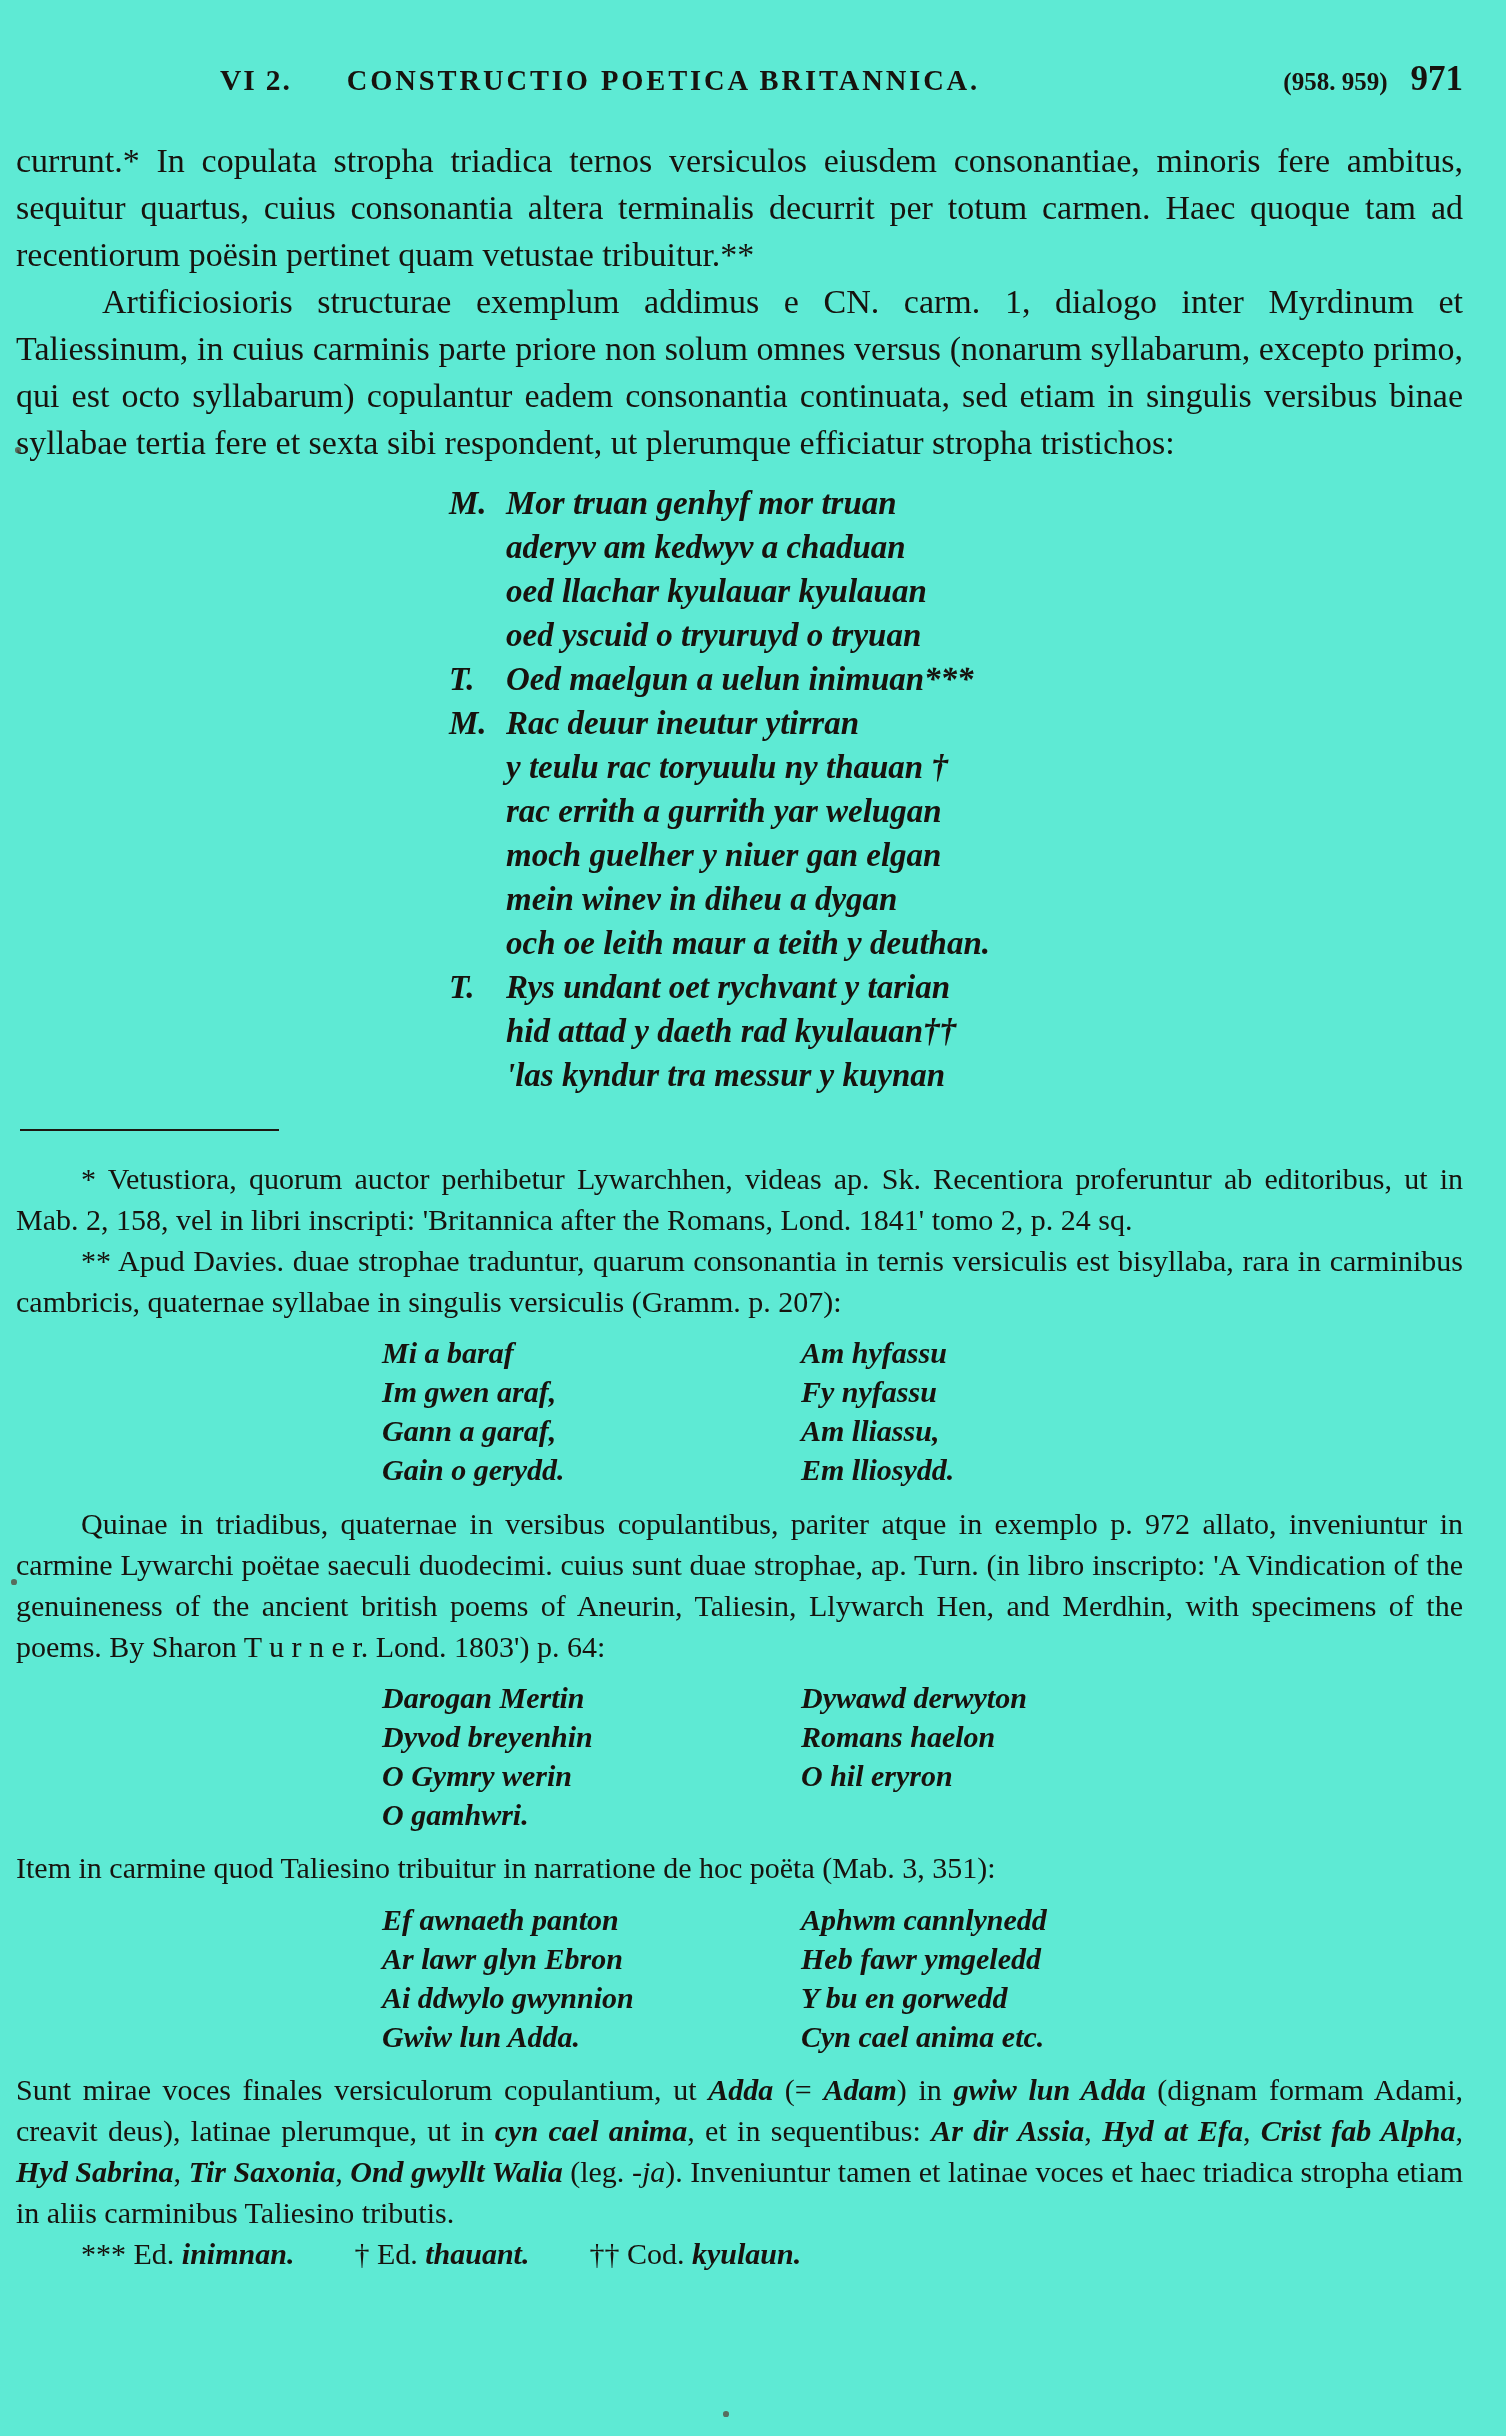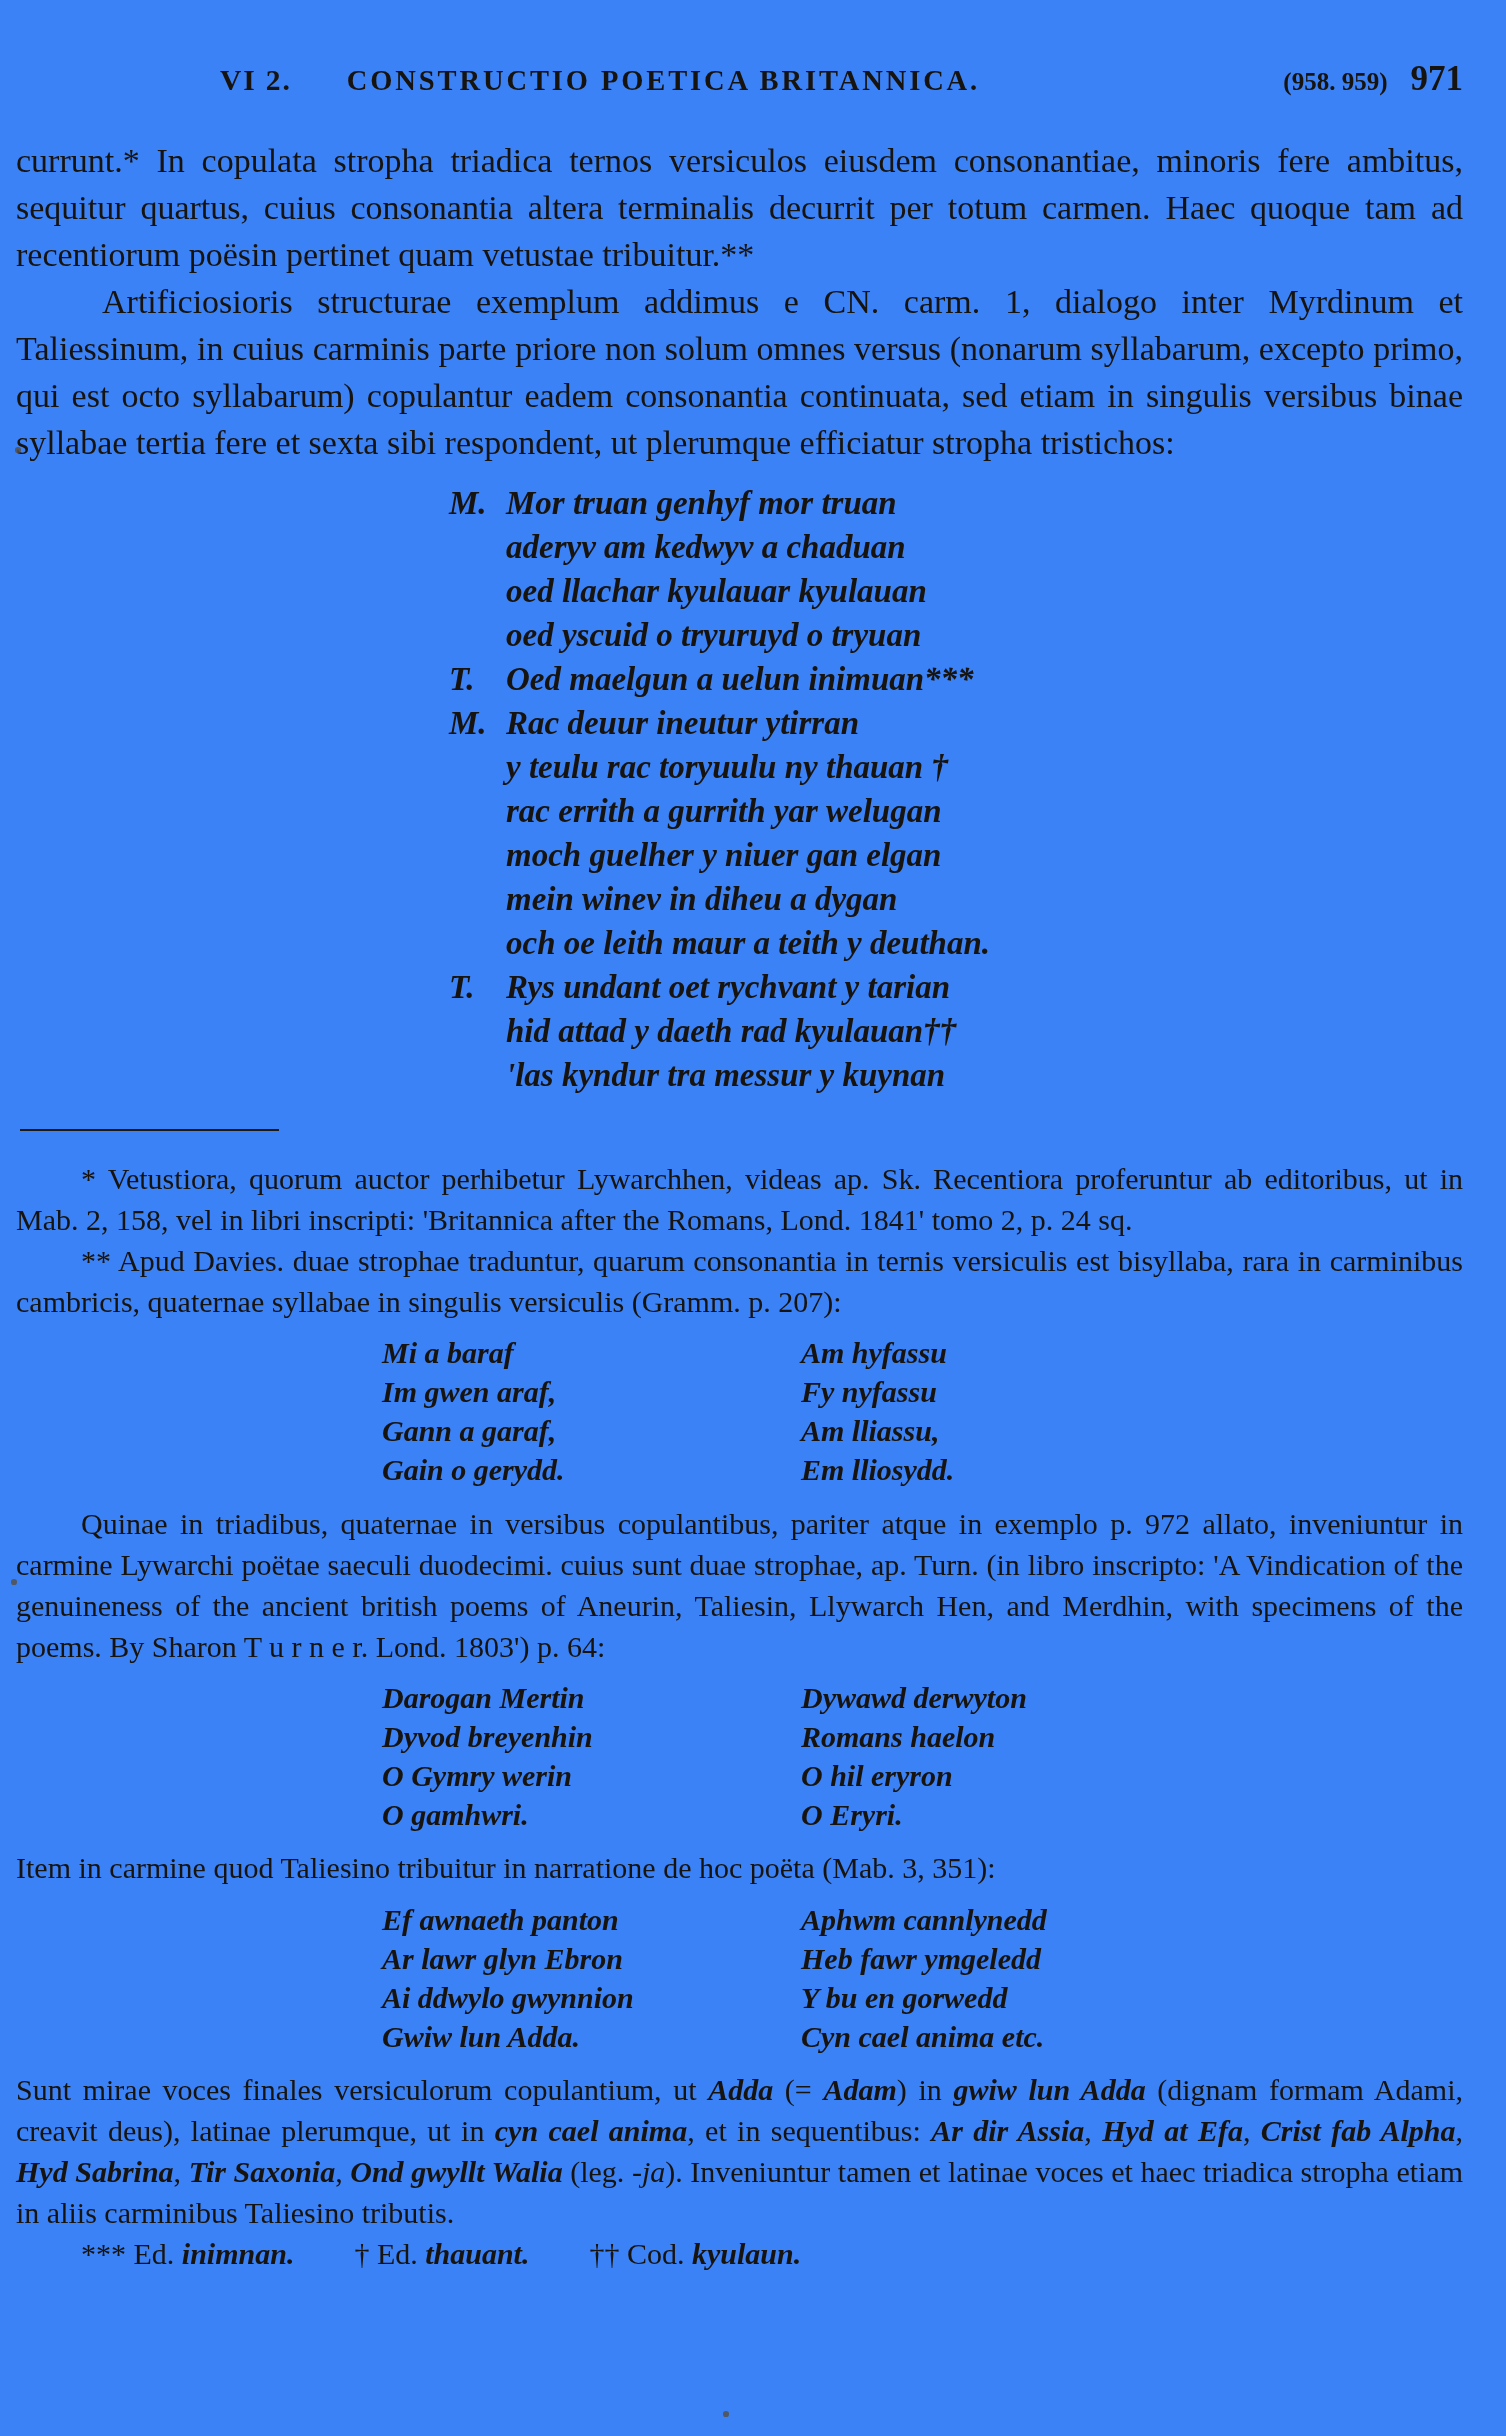--- a/index.html
+++ b/index.html
@@ -34,21 +34,21 @@
   .colverse .col { width:395px; }
   .stanza-line { font-style:italic; font-weight:bold; white-space:nowrap; }
   .sigla { white-space:pre-wrap; text-align:left; }
   .it { font-style:italic; }
   .bd { font-weight:bold; }
   .speck { position:absolute; background:#554d40; border-radius:50%; width:5.7px; height:5.7px; opacity:.8; }
 </style>
 </head>
 <body>
 
-<div class="page" style="background: #3b82f6; color: rgb(23, 19, 14); padding-left: 16px;">
+<div class="page" style="background: #5eead4; color: rgb(23, 19, 14); padding-left: 16px;">
 
   <header class="page-header">
     <span class="h-sec">VI 2.</span>
     <span class="h-title">CONSTRUCTIO POETICA BRITANNICA.</span>
     <span class="h-ref">(958. 959)</span>
     <span class="h-page">971</span>
   </header>
 
   <p class="body-para">currunt.*  In copulata stropha triadica ternos versiculos eiusdem consonantiae, minoris fere ambitus, sequitur quartus, cuius consonantia altera terminalis decurrit per totum carmen.  Haec quoque tam ad recentiorum poësin pertinet quam vetustae tribuitur.**</p>
   <p class="body-para para-indent">Artificiosioris structurae exemplum addimus e CN. carm. 1, dialogo inter Myrdinum et Taliessinum, in cuius carminis parte priore non solum omnes versus (nonarum syllabarum, excepto primo, qui est octo syllabarum) copulantur eadem consonantia continuata, sed etiam in singulis versibus binae syllabae tertia fere et sexta sibi respondent, ut plerumque efficiatur stropha tristichos:</p>
@@ -97,21 +97,20 @@
       <div class="col">
         <p class="stanza-line">Darogan Mertin</p>
         <p class="stanza-line">Dyvod breyenhin</p>
         <p class="stanza-line">O Gymry werin</p>
         <p class="stanza-line">O gamhwri.</p>
       </div>
       <div class="col">
         <p class="stanza-line">Dywawd derwyton</p>
         <p class="stanza-line">Romans haelon</p>
         <p class="stanza-line">O hil eryron</p>
-        <p class="stanza-line">O Eryri.</p>
       </div>
     </div>
 
     <p class="fn">Item in carmine quod Taliesino tribuitur in narratione de hoc poëta (Mab. 3, 351):</p>
 
     <div class="colverse">
       <div class="col">
         <p class="stanza-line">Ef awnaeth panton</p>
         <p class="stanza-line">Ar lawr glyn Ebron</p>
         <p class="stanza-line">Ai ddwylo gwynnion</p>

